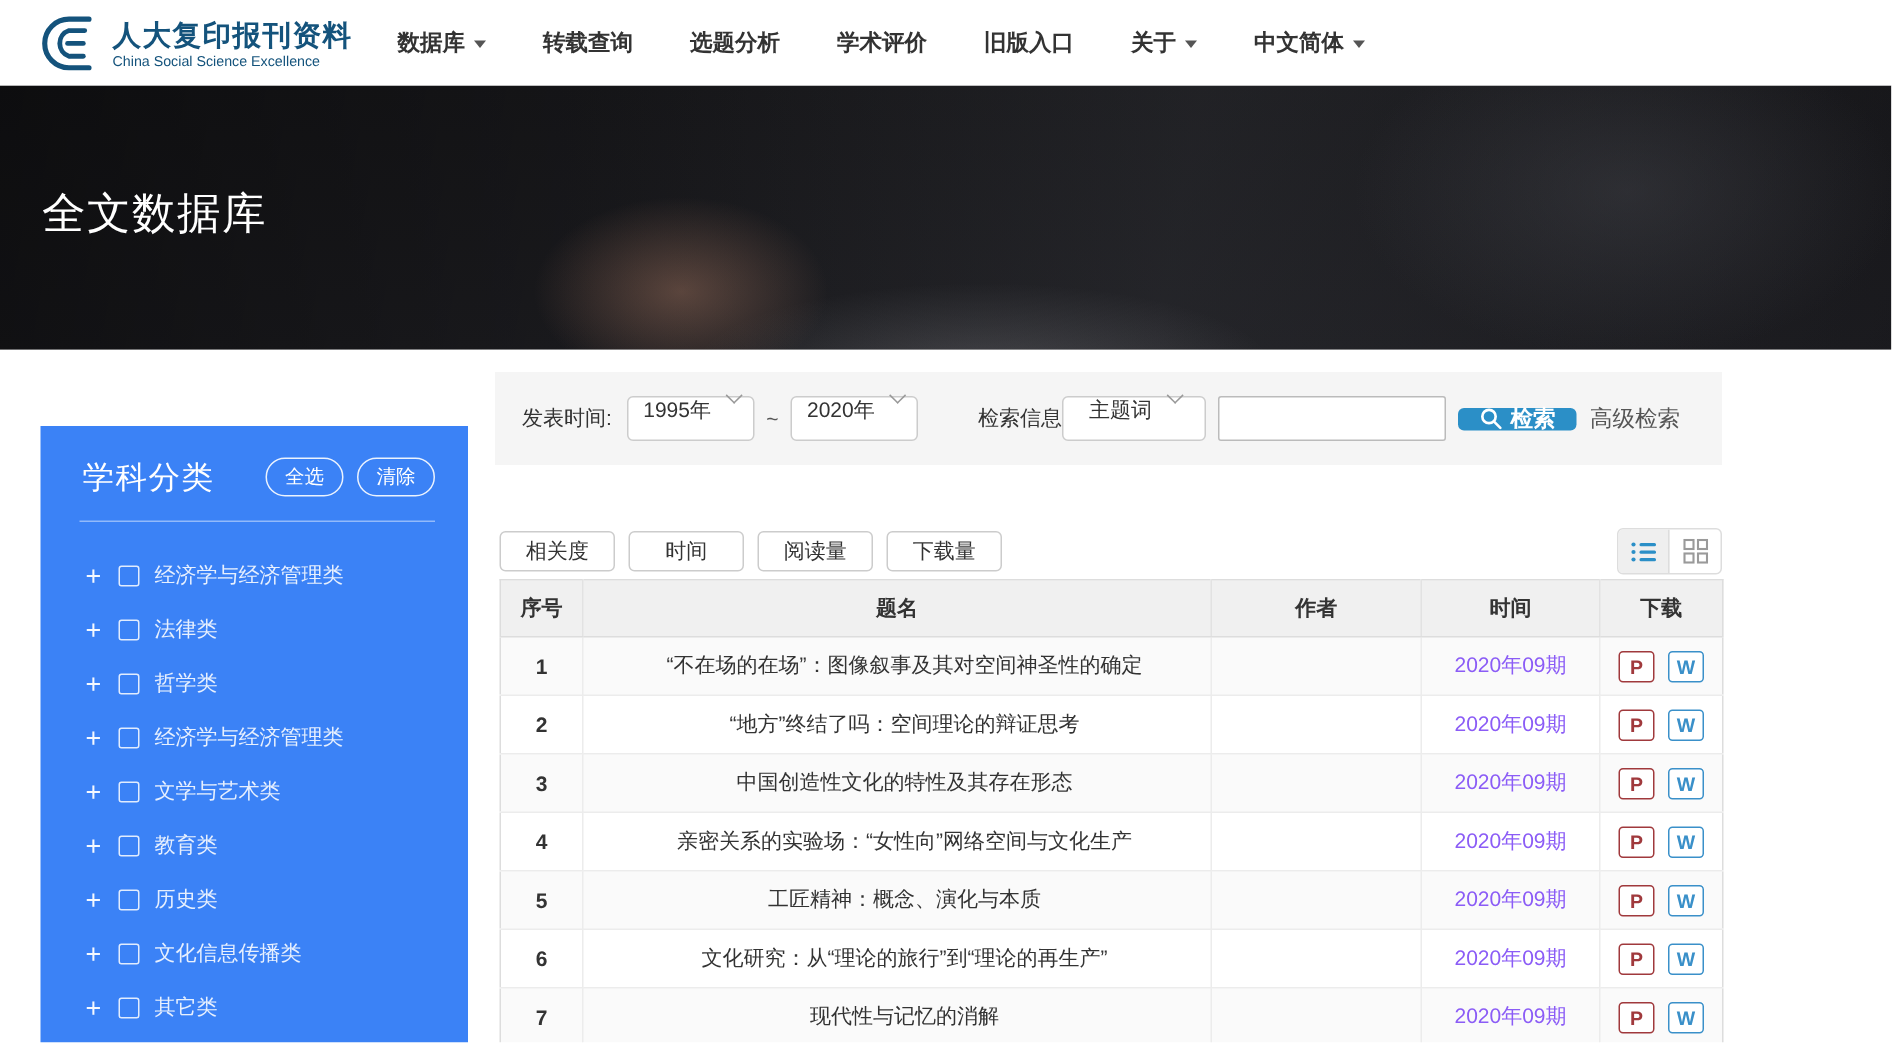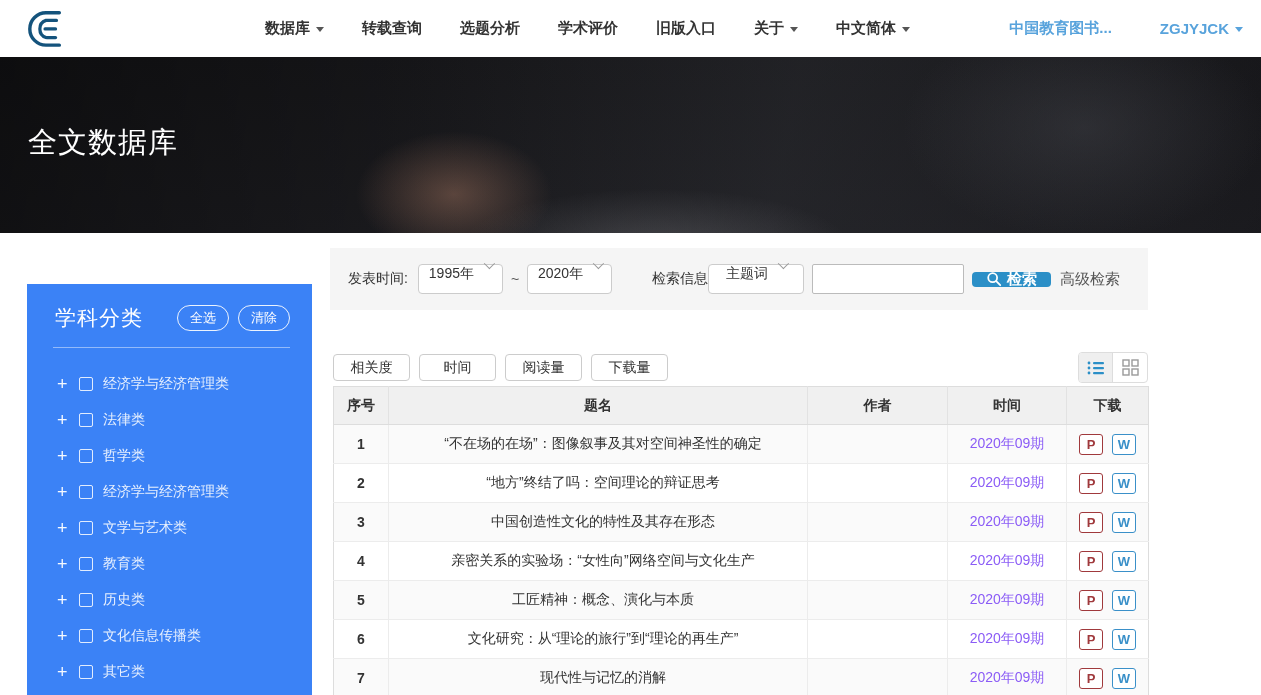--- a/index.html
+++ b/index.html
@@ -86,20 +86,24 @@
   <div class="topbar">
     <div class="logo-wrap">
       <span>
         <svg width="42" height="40" viewBox="0 0 44 42">
           <path d="M36 5 L22 5 A17 17 0 0 0 22 39 L36 39" fill="none" stroke="#14537c" stroke-width="3.6" stroke-linecap="round"></path>
           <path d="M33 13 L22 13 A9.5 9.5 0 0 0 22 31" fill="none" stroke="#14537c" stroke-width="3.4" stroke-linecap="round"></path>
           <line x1="21" y1="22" x2="32" y2="22" stroke="#14537c" stroke-width="3.4" stroke-linecap="round"></line>
           <line x1="23" y1="31" x2="32" y2="31" stroke="#14537c" stroke-width="3.4" stroke-linecap="round"></line>
         </svg>
       </span>
+      <span class="logo-text">
+        <div class="logo-title">人大复印报刊资料</div>
+        <div class="logo-sub">China Social Science Excellence</div>
+      </span>
     </div>
     <div class="main-nav">
         <div class="nav-item">
           <span>数据库</span>
           <span class="caret"></span>
         </div>
         <div class="nav-item">
           <span>转载查询</span>
         </div>
         <div class="nav-item">
@@ -110,29 +114,20 @@
         </div>
         <div class="nav-item">
           <span>旧版入口</span>
         </div>
         <div class="nav-item">
           <span>关于</span>
           <span class="caret"></span>
         </div>
         <div class="nav-item">
           <span>中文简体</span>
-          <span class="caret"></span>
-        </div>
-      </div>
-    <div class="user-nav">
-        <div class="user-link">
-          <span>中国教育图书...</span>
-        </div>
-        <div class="user-link">
-          <span>ZGJYJCK</span>
           <span class="caret"></span>
         </div>
       </div>
   </div>
 
   <div class="hero">
     <div class="hero-title">全文数据库</div>
   </div>
 
   <div class="sidebar">

